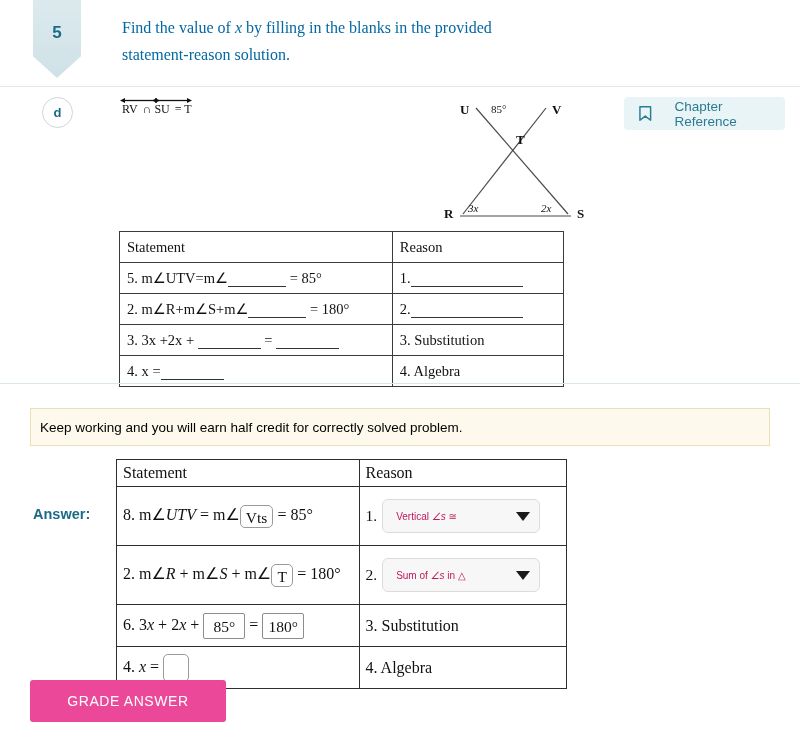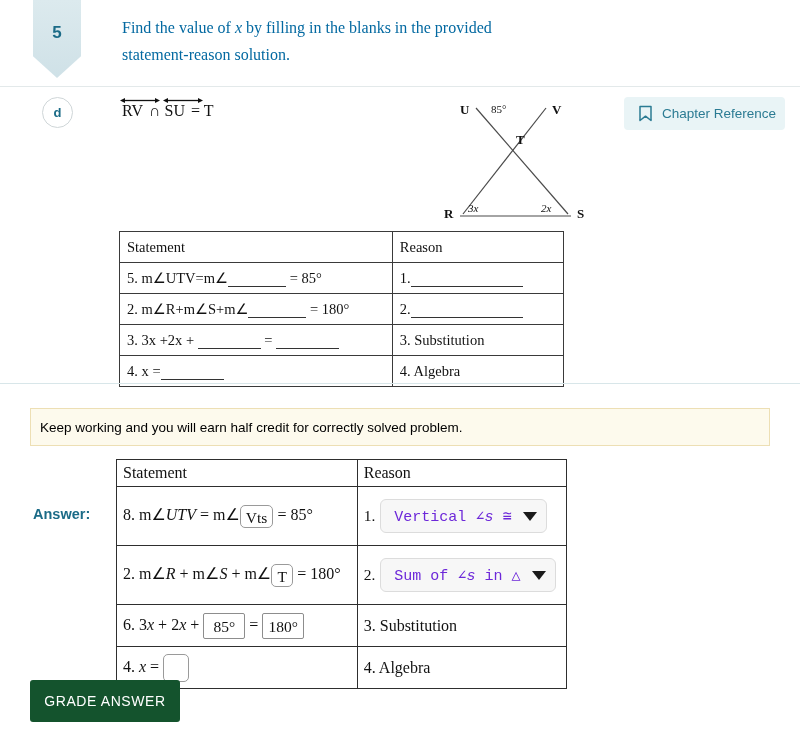--- a/index.html
+++ b/index.html
@@ -78,21 +78,21 @@
     font-weight: bold;
     color: #1b6b87;
     background: #fff;
   }
 
   #part-expression {
     position: absolute;
     left: 122px;
     top: 100px;
     font-family: "Liberation Serif", serif;
-    font-size: 16px;
+    font-size: 12px;
     color: #111;
     white-space: nowrap;
   }
   .vecwrap {
     position: relative;
     display: inline-block;
     padding-top: 2px;
     margin-right: 2px;
   }
   .vecwrap .vecbar {
@@ -107,21 +107,21 @@
   #chapter-reference-button {
     position: absolute;
     left: 624px;
     top: 97px;
     width: 161px;
     height: 33px;
     background: #e9f4f6;
     border-radius: 4px;
     display: flex;
     align-items: center;
-    gap: 9px;
+    gap: 22px;
     padding-left: 14px;
     box-sizing: border-box;
     cursor: pointer;
   }
   #chapter-reference-button .crlabel {
     font-size: 13.5px;
     color: #2b7b93;
     font-family: "Liberation Sans", sans-serif;
   }
 
@@ -268,23 +268,23 @@
     border: 1px solid #dcdcdc;
     border-radius: 6px;
     height: 34px;
     padding: 0 9px 0 13px;
     box-sizing: border-box;
     min-width: 158px;
     cursor: pointer;
     vertical-align: middle;
   }
   .dropdown .ddtext {
-    font-family: Liberation Mono, monospace;
-    font-size: 15px;
-    color: #6d28d9;
+    font-family: Liberation Sans, sans-serif;
+    font-size: 10px;
+    color: #be185d;
     white-space: nowrap;
   }
   .dropdown .ddtext .it { font-style: italic; }
   .dropdown .caret {
     margin-left: 12px;
     width: 0; height: 0;
     border-left: 7px solid transparent;
     border-right: 7px solid transparent;
     border-top: 9px solid #1a1a1a;
   }
@@ -293,23 +293,23 @@
     vertical-align: middle;
     margin-right: 5px;
     font-size: 15.5px;
   }
 
   
   #grade-answer-button {
     position: absolute;
     left: 30px;
     top: 680px;
-    width: 150px;
+    width: 196px;
     height: 42px;
-    background: #14532d;
+    background: #ec4899;
     border: none;
     border-radius: 3px;
     color: #ffffff;
     font-size: 14px;
     letter-spacing: 0.6px;
     font-family: "Liberation Sans", sans-serif;
     cursor: pointer;
   }
 </style>
 </head>

